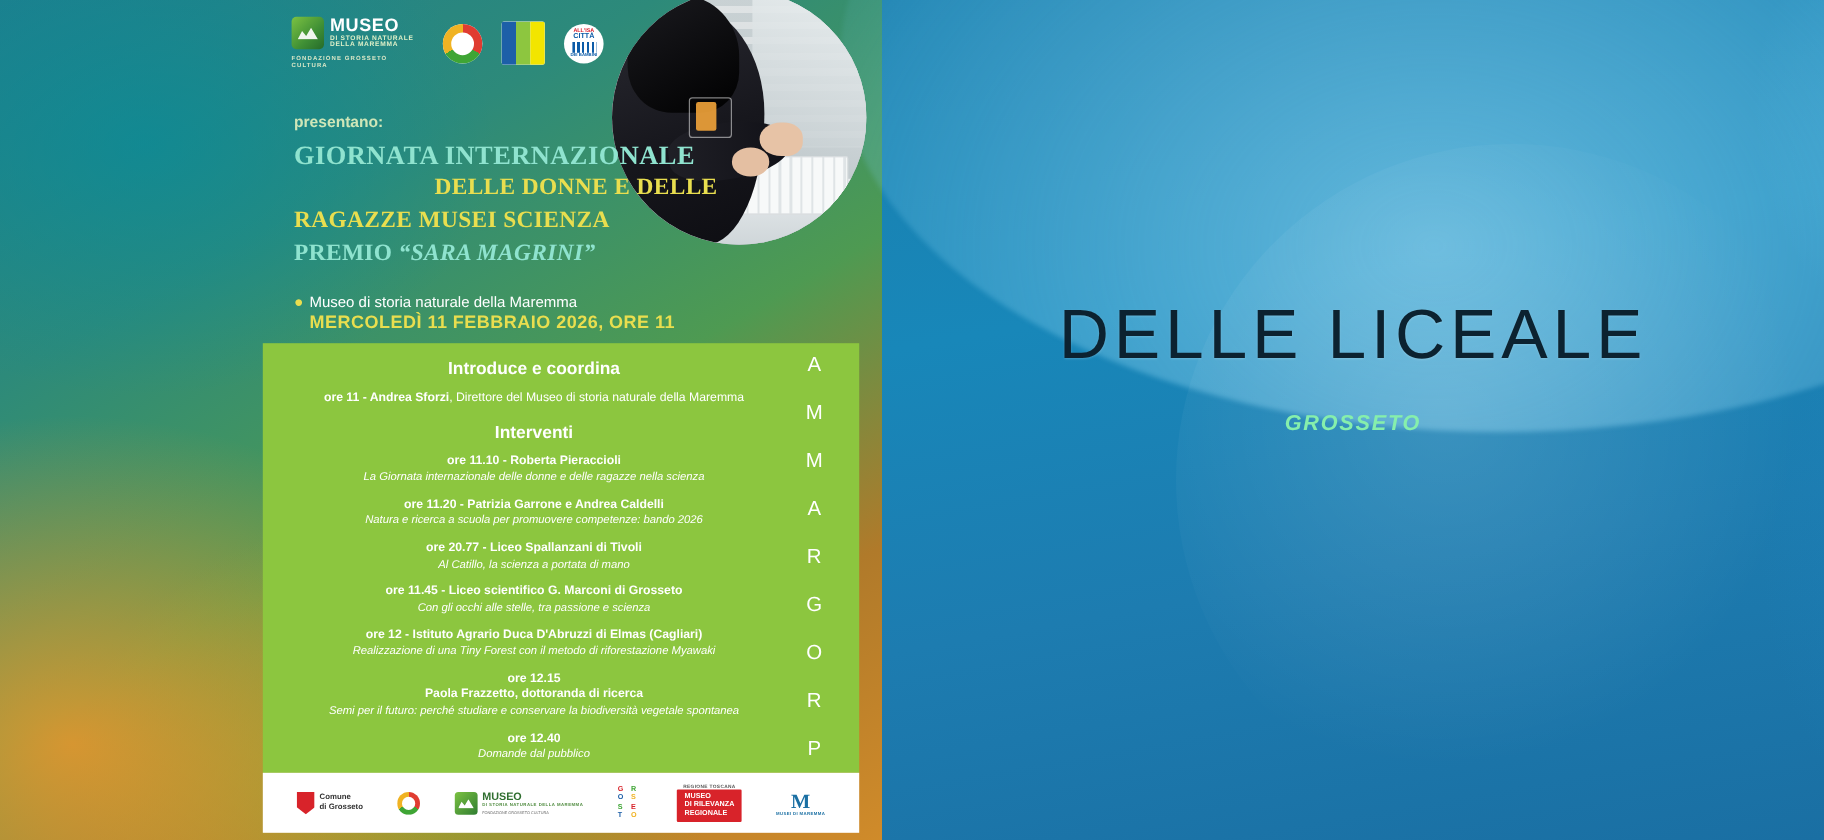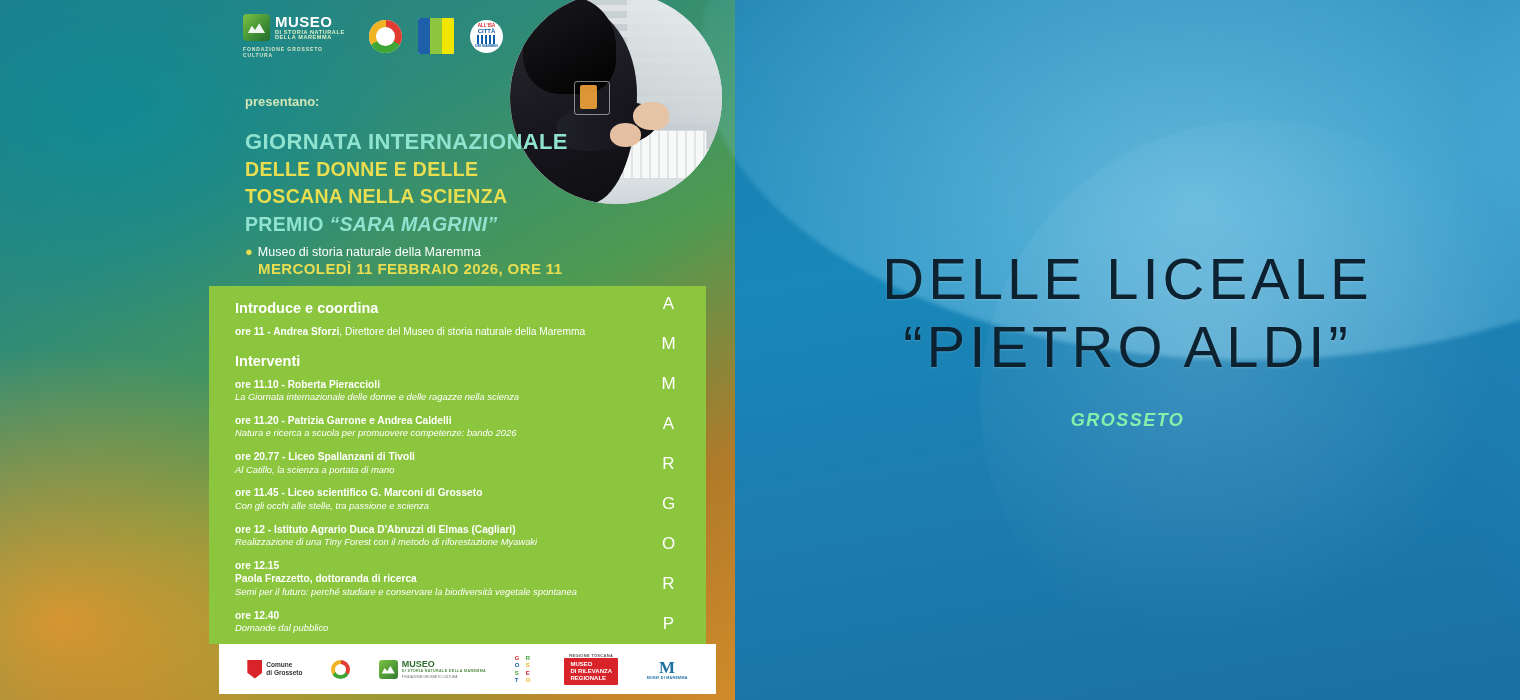--- a/index.html
+++ b/index.html
@@ -142,35 +142,36 @@
   .ph-hand2{position:absolute;left:47%;top:62%;width:15%;height:11%;
     background:#e4bfa2;border-radius:50%;}
   .ph-tube{position:absolute;left:33%;top:44%;width:8%;height:11%;
     background:#f2a43a;border-radius:2px;opacity:.9;}
   .ph-glass{position:absolute;left:30%;top:42%;width:16%;height:15%;
     border:1px solid rgba(255,255,255,.5);border-radius:3px;}
 
   .presentano{
     position:absolute;left:245px;top:94px;color:#cfe6b8;font-size:13px;font-weight:700;
   }
-  .title-wrap{position:absolute;left:245px;top:128px;width:470px;}
+  .title-wrap{position:absolute;left:245px;top:116px;width:470px;font-family:Liberation Serif, serif;}
   .t1{color:#8fe3cf;font-size:22px;font-weight:700;letter-spacing:.4px;line-height:1.28;}
-  .t2{color:#e9de4f;font-size:19.5px;font-weight:700;letter-spacing:.3px;line-height:1.38;}
+  .t2{color:#e9de4f;font-size:19.5px;font-weight:700;letter-spacing:.3px;line-height:1.38;text-align:center;}
   .t3{color:#e9de4f;font-size:19.5px;font-weight:700;letter-spacing:.3px;line-height:1.38;}
   .t4{color:#8fe3cf;font-size:19.5px;font-weight:700;letter-spacing:.3px;line-height:1.45;}
   .t4 em{font-style:italic;color:#8fe3cf;}
 
   .venue{position:absolute;left:245px;top:244px;color:#ffffff;font-size:12.5px;}
   .venue .pin{color:#e9de4f;font-size:13px;margin-right:5px;}
   .datetime{position:absolute;left:258px;top:260px;color:#e9de4f;font-size:15px;font-weight:700;letter-spacing:.4px;}
 
   
   .panel{
-    position:absolute;left:209px;top:286px;width:497px;height:358px;
+    position:absolute;left:219px;top:286px;width:497px;height:358px;
     background:#8cc63f;
+    text-align:center;
   }
   .panel-inner{position:absolute;left:26px;top:14px;width:400px;}
   .pg-h{color:#ffffff;font-size:14.5px;font-weight:700;margin-bottom:9px;}
   .pg-h2{color:#ffffff;font-size:14.5px;font-weight:700;margin:14px 0 9px 0;}
   .pg-item{margin-bottom:10px;}
   .pg-line{color:#ffffff;font-size:10.2px;font-weight:700;line-height:1.33;}
   .pg-line .reg{font-weight:400;}
   .pg-sub{color:#ffffff;font-size:9.4px;font-style:italic;line-height:1.35;}
   .vertical-word{
     position:absolute;right:22px;top:8px;height:340px;width:30px;
@@ -271,21 +272,21 @@
     <div class="ph-tube"></div>
     <div class="ph-hand"></div>
     <div class="ph-hand2"></div>
   </div>
 
   <div class="presentano">presentano:</div>
 
   <div class="title-wrap">
     <div class="t1">GIORNATA INTERNAZIONALE</div>
     <div class="t2">DELLE DONNE E DELLE</div>
-    <div class="t3">TOSCANA NELLA SCIENZA</div>
+    <div class="t3">RAGAZZE MUSEI SCIENZA</div>
     <div class="t4">
       <span>PREMIO </span><em>“SARA MAGRINI”</em>
     </div>
   </div>
 
   <div class="venue">
     <span class="pin">●</span><span>Museo di storia naturale della Maremma</span>
   </div>
   <div class="datetime">MERCOLEDÌ 11 FEBBRAIO 2026, ORE 11</div>
 
@@ -401,15 +402,14 @@
 
     <div class="f-mar">
       <div class="m">M</div>
       <div class="t">MUSEI DI MAREMMA</div>
     </div>
   </div>
 </div>
 
 <div class="right-block">
   <div class="polo-line1">DELLE LICEALE</div>
-  <div class="polo-line2">“PIETRO ALDI”</div>
   <div class="polo-sub">GROSSETO</div>
 </div>
 
 </body></html>

